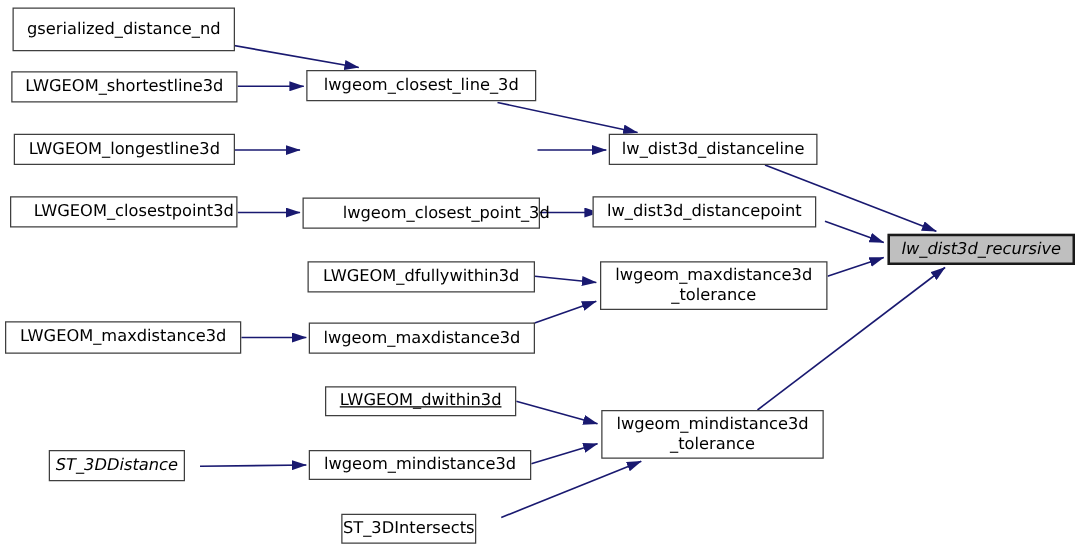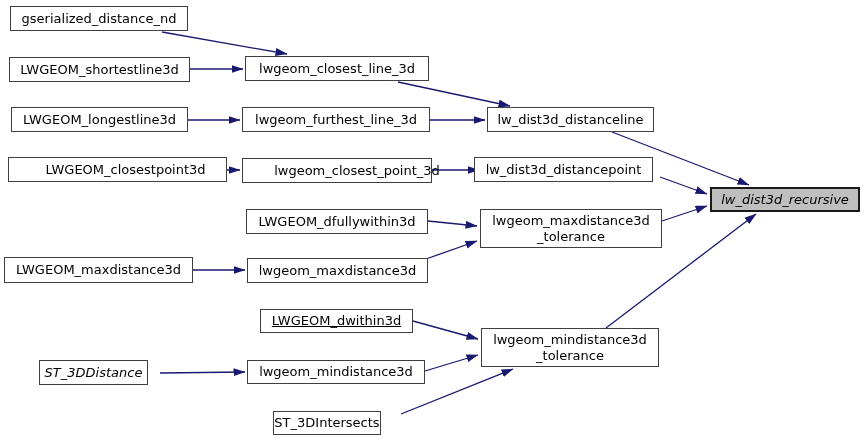--- a/index.html
+++ b/index.html
@@ -65,29 +65,28 @@
       <line x1="413" y1="321" x2="478" y2="339" marker-end="url(#arrow)"></line>
       <line x1="425" y1="371" x2="478" y2="355" marker-end="url(#arrow)"></line>
       <line x1="401" y1="414" x2="513" y2="369" marker-end="url(#arrow)"></line>
       <line x1="612" y1="132" x2="749" y2="185" marker-end="url(#arrow)"></line>
       <line x1="660" y1="177" x2="707" y2="194" marker-end="url(#arrow)"></line>
       <line x1="662" y1="221" x2="707" y2="206" marker-end="url(#arrow)"></line>
       <line x1="606" y1="328" x2="756" y2="214" marker-end="url(#arrow)"></line>
     </g>
   </svg>
 
-  <div class="node" style="left:10px;  top:6px;   width:178px; height:25px;">gserialized_distance_nd</div>
+  <div class="node" style="left:10px;  top:6px;   width:178px; height:35px;">gserialized_distance_nd</div>
   <div class="node" style="left:9px;   top:57px;  width:181px; height:25px;">LWGEOM_shortestline3d</div>
   <div class="node" style="left:11px;  top:107px; width:177px; height:25px;">LWGEOM_longestline3d</div>
-  <div class="node" style="left:8px;   top:157px; width:219px; height:25px;padding-left:16px;">LWGEOM_closestpoint3d</div>
+  <div class="node" style="left:8px;   top:157px; width:182px; height:25px;padding-left:16px;">LWGEOM_closestpoint3d</div>
   <div class="node" style="left:4px;   top:257px; width:189px; height:26px;">LWGEOM_maxdistance3d</div>
   <div class="node" style="left:39px;  top:360px; width:109px; height:25px;font-style:italic;">ST_3DDistance</div>
 
   <div class="node" style="left:245px; top:56px;  width:184px; height:25px;">lwgeom_closest_line_3d</div>
-  <div class="node" style="left:242px; top:107px; width:188px; height:25px;">lwgeom_furthest_line_3d</div>
   <div class="node" style="left:242px; top:158px; width:190px; height:25px;padding-left:40px;">lwgeom_closest_point_3d</div>
   <div class="node" style="left:246px; top:209px; width:182px; height:25px;">LWGEOM_dfullywithin3d</div>
   <div class="node" style="left:247px; top:258px; width:181px; height:25px;">lwgeom_maxdistance3d</div>
   <div class="node" style="left:260px; top:309px; width:153px; height:24px;text-decoration:underline;">LWGEOM_dwithin3d</div>
   <div class="node" style="left:247px; top:360px; width:178px; height:24px;">lwgeom_mindistance3d</div>
   <div class="node" style="left:273px; top:411px; width:108px; height:24px;">ST_3DIntersects</div>
 
   <div class="node" style="left:487px; top:107px; width:167px; height:25px;">lw_dist3d_distanceline</div>
   <div class="node" style="left:474px; top:157px; width:179px; height:25px;">lw_dist3d_distancepoint</div>
   <div class="node" style="left:480px; top:209px; width:182px; height:39px;">lwgeom_maxdistance3d

